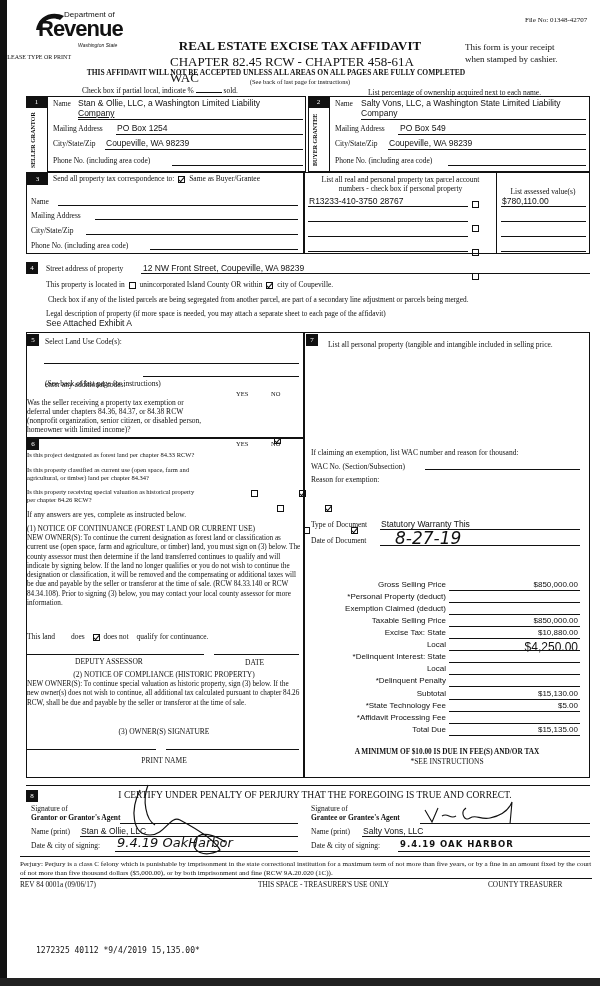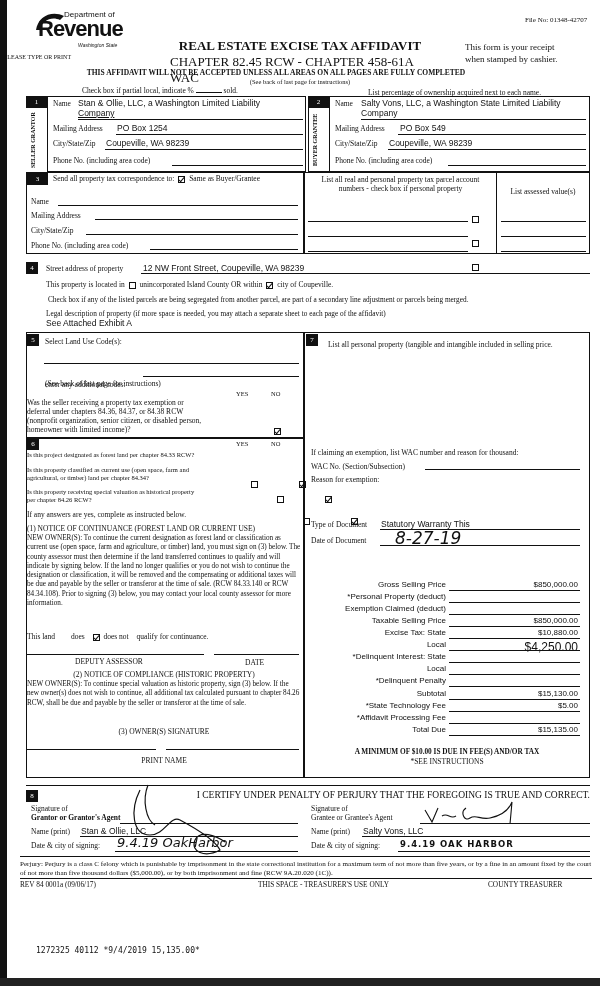--- a/index.html
+++ b/index.html
@@ -106,20 +106,25 @@
 
 
 <div class="box" style="left:304px;top:172px;width:193px;height:82px"></div>
 <div class="box" style="left:496px;top:172px;width:94px;height:82px"></div>
 <div class="abs" style="left:306px;top:175px;width:189px;text-align:center;font-size:7.5px;line-height:9px">
   <div>List all real and personal property tax parcel account</div>
   <div>numbers - check box if personal property</div>
 </div>
 <div class="abs" style="left:498px;top:187px;width:90px;text-align:center;font-size:7.5px">List assessed value(s)</div>
 <div id="parcel-rows">
+    <div><div class="abs fill" style="left:309px;top:196px">R13233-410-3750   28767</div>
+       <div class="line" style="left:308px;top:206px;width:160px"></div>
+       <span class="cb abs" style="left:470px;top:199px"></span>
+       <div class="abs fill" style="left:502px;top:196px">$780,110.00</div>
+       <div class="line" style="left:501px;top:206px;width:85px"></div></div>
     <div><div class="abs fill" style="left:309px;top:211px"></div>
        <div class="line" style="left:308px;top:221px;width:160px"></div>
        <span class="cb abs" style="left:470px;top:214px"></span>
        <div class="abs fill" style="left:502px;top:211px"></div>
        <div class="line" style="left:501px;top:221px;width:85px"></div></div>
     <div><div class="abs fill" style="left:309px;top:226px"></div>
        <div class="line" style="left:308px;top:236px;width:160px"></div>
        <span class="cb abs" style="left:470px;top:229px"></span>
        <div class="abs fill" style="left:502px;top:226px"></div>
        <div class="line" style="left:501px;top:236px;width:85px"></div></div>
@@ -287,40 +292,40 @@
        <div class="line" style="left:449px;top:735px;width:131px"></div>
     </div>
   </div>
 
 <div class="abs" style="left:304px;top:747px;width:286px;text-align:center;font-size:7.3px;font-weight:bold">A MINIMUM OF $10.00 IS DUE IN FEE(S) AND/OR TAX</div>
 <div class="abs" style="left:304px;top:757px;width:286px;text-align:center;font-size:7.5px">*SEE INSTRUCTIONS</div>
 
 
 <div class="line" style="left:26px;top:785px;width:564px"></div>
 <span class="num abs" style="left:26px;top:790px">8</span>
-<div class="abs" style="left:40px;top:790px;width:550px;text-align:right;font-size:9.5px">I CERTIFY UNDER PENALTY OF PERJURY THAT THE FOREGOING IS TRUE AND CORRECT.</div>
+<div class="abs" style="left:40px;top:790px;width:550px;text-align:center;font-size:9.5px">I CERTIFY UNDER PENALTY OF PERJURY THAT THE FOREGOING IS TRUE AND CORRECT.</div>
 <div class="abs" style="left:31px;top:804px;font-size:7.5px;line-height:9px">
   <div>Signature of</div>
   <div style="font-weight:bold">Grantor or Grantor's Agent</div>
 </div>
 <svg class="abs" style="left:120px;top:780px" width="110" height="80">
   <path d="M20,10 C10,30 12,55 30,55 C45,55 50,35 60,40 C75,48 95,60 100,70 C85,78 70,72 75,60 C80,50 95,55 105,62" fill="none" stroke="#111" stroke-width="1.2"></path>
   <path d="M28,5 C22,20 26,40 35,45" fill="none" stroke="#111" stroke-width="1.2"></path>
 </svg>
 <div class="line" style="left:120px;top:823px;width:178px"></div>
 <div class="abs" style="left:31px;top:827px;font-size:7.5px">Name (print)</div>
 <div class="abs fill" style="left:81px;top:826px">Stan &amp; Ollie, LLC</div>
 <div class="line" style="left:80px;top:836px;width:218px"></div>
 <div class="abs" style="left:31px;top:841px;font-size:7.5px">Date &amp; city of signing:</div>
 <div class="abs hand" style="left:117px;top:835px;font-size:13px">9.4.19  OakHarbor</div>
 <div class="line" style="left:115px;top:851px;width:183px"></div>
 
 <div class="abs" style="left:311px;top:804px;font-size:7.5px;line-height:9px">
   <div>Signature of</div>
-  <div style="font-weight:normal">Grantee or Grantee's Agent</div>
+  <div style="font-weight:bold">Grantee or Grantee's Agent</div>
 </div>
 <svg class="abs" style="left:420px;top:798px" width="110" height="30">
   <path d="M5,12 L12,24 L18,10 M22,18 C28,14 30,22 36,18 M46,10 C40,14 44,24 50,20 C56,16 60,22 70,20 C80,18 88,14 92,4 L90,26" fill="none" stroke="#111" stroke-width="1.1"></path>
 </svg>
 <div class="line" style="left:420px;top:823px;width:170px"></div>
 <div class="abs" style="left:311px;top:827px;font-size:7.5px">Name (print)</div>
 <div class="abs fill" style="left:363px;top:826px">Salty Vons, LLC</div>
 <div class="line" style="left:362px;top:836px;width:228px"></div>
 <div class="abs" style="left:311px;top:841px;font-size:7.5px">Date &amp; city of signing:</div>
 <div class="abs hand" style="left:400px;top:839px;font-size:8.5px;font-style:normal;font-weight:bold;letter-spacing:1px">9.4.19    OAK HARBOR</div>

